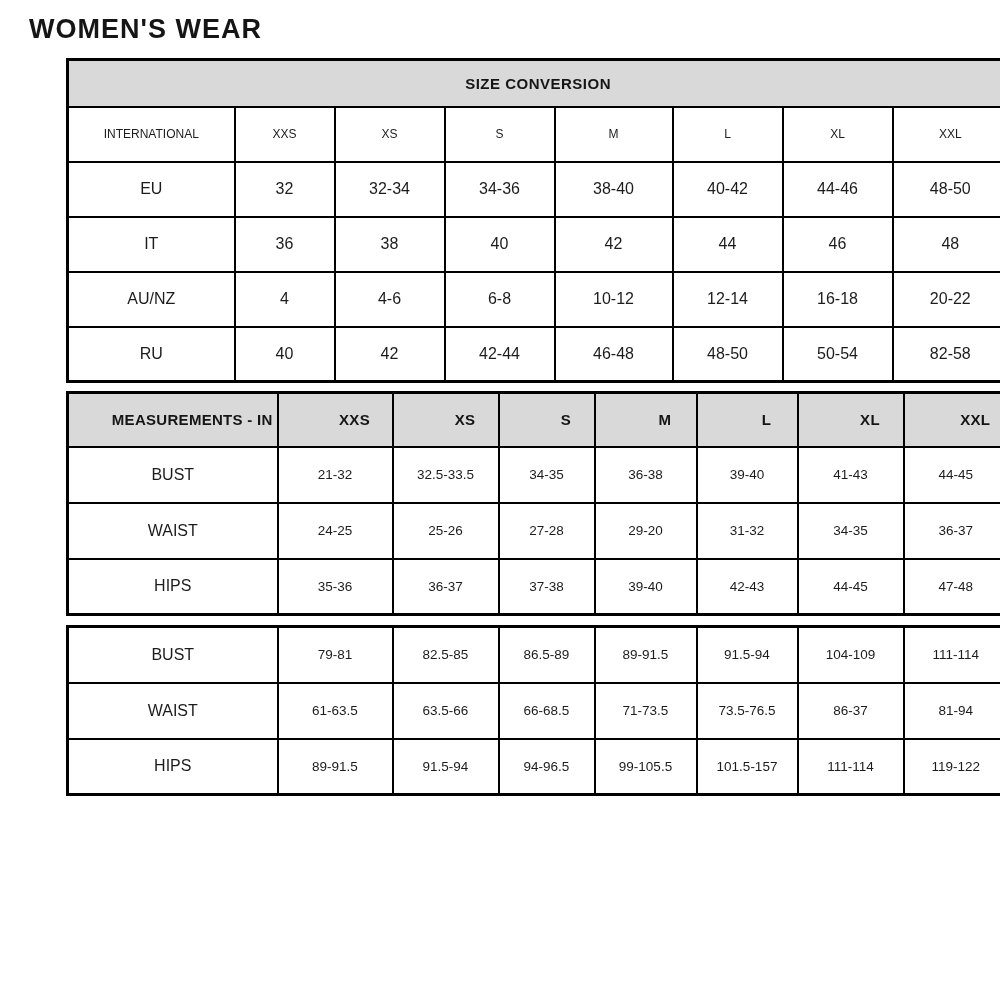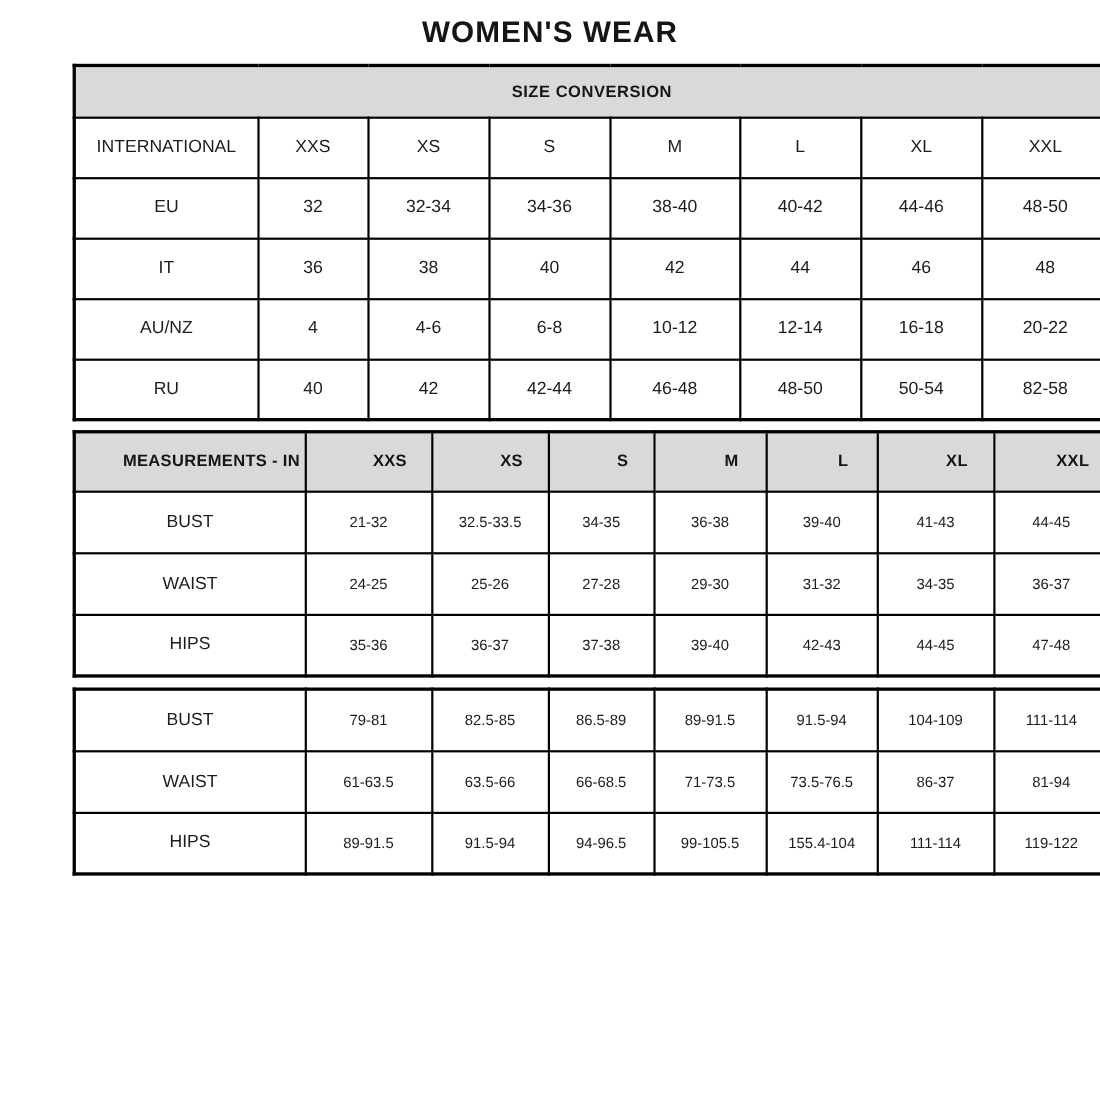--- a/index.html
+++ b/index.html
@@ -6,21 +6,20 @@
   html, body {
     margin: 0; padding: 0;
     background: #ffffff;
     width: 1000px; height: 1000px;
     font-family: "Liberation Sans", sans-serif;
     color: #1c1c1c;
   }
   .page { width: 1000px; padding: 0 29px; }
 
   .page-title {
-    text-align: center;
     font-size: 27px;
     font-weight: 700;
     letter-spacing: 1px;
     margin: 0;
     padding: 14px 0 13px 0;
     color: #151515;
   }
 
   table {
     border-collapse: collapse;
@@ -41,21 +40,21 @@
   .t1 { margin-bottom: 8px; }
   .t1 .table-title {
     background: #d9d9d9;
     height: 47px;
     font-size: 15px;
     font-weight: 700;
     letter-spacing: 0.5px;
     color: #151515;
   }
   .t1 td { height: 55px; font-size: 16px; font-weight: 400; }
-  .t1 .hdr-row td { font-size: 16px; }
+  .t1 .hdr-row td { font-size: 12px; }
 
   
   .t2 { margin-bottom: 9px; }
   .t2 th, .t3 th {
     background: #d9d9d9;
     height: 54px;
     font-size: 15px;
     font-weight: 700;
     letter-spacing: 0.3px;
     color: #151515;
@@ -170,21 +169,21 @@
         <td class="val">36-38</td>
         <td class="val">39-40</td>
         <td class="val">41-43</td>
         <td class="val">44-45</td>
       </tr>
       <tr>
         <td class="row-label">WAIST</td>
         <td class="val">24-25</td>
         <td class="val">25-26</td>
         <td class="val">27-28</td>
-        <td class="val">29-30</td>
+        <td class="val">29-20</td>
         <td class="val">31-32</td>
         <td class="val">34-35</td>
         <td class="val">36-37</td>
       </tr>
       <tr>
         <td class="row-label">HIPS</td>
         <td class="val">35-36</td>
         <td class="val">36-37</td>
         <td class="val">37-38</td>
         <td class="val">39-40</td>
@@ -226,20 +225,20 @@
         <td class="val">73.5-76.5</td>
         <td class="val">86-37</td>
         <td class="val">81-94</td>
       </tr>
       <tr>
         <td class="row-label">HIPS</td>
         <td class="val">89-91.5</td>
         <td class="val">91.5-94</td>
         <td class="val">94-96.5</td>
         <td class="val">99-105.5</td>
-        <td class="val">155.4-104</td>
+        <td class="val">101.5-157</td>
         <td class="val">111-114</td>
         <td class="val">119-122</td>
       </tr>
     </tbody>
   </table>
 
 </div>
 
 </body></html>

